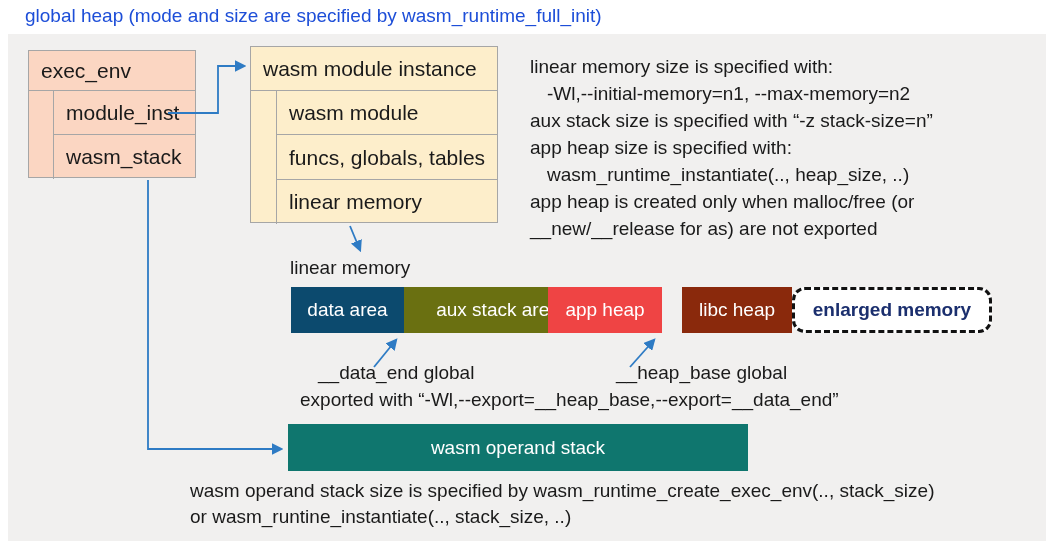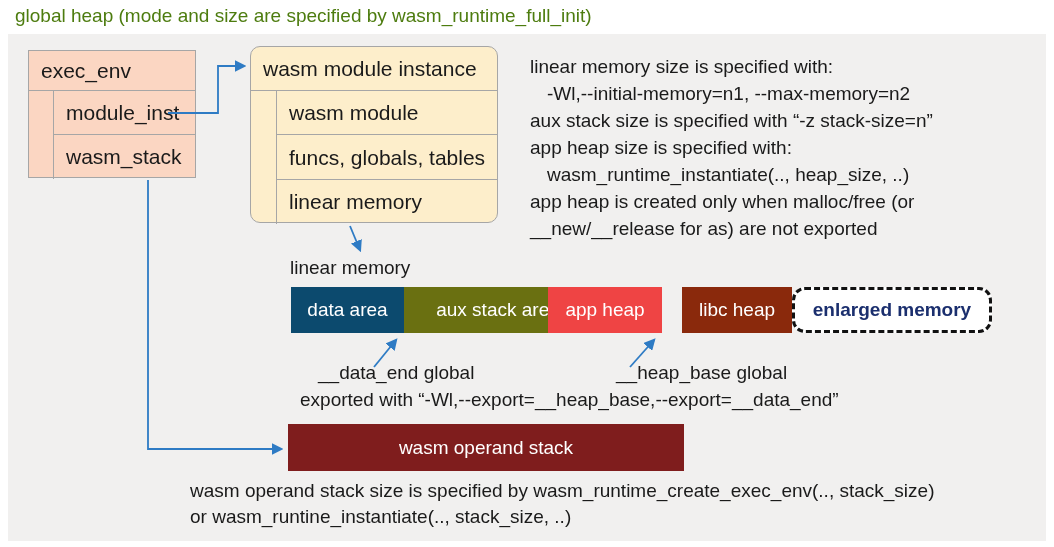--- a/index.html
+++ b/index.html
@@ -1,48 +1,48 @@
 <!DOCTYPE html>
 <html><head>
 <meta charset="utf-8">
 <style>
   html,body{margin:0;padding:0;background:#ffffff;}
   #screen{
     position:relative;width:1054px;height:547px;background:#ffffff;
     font-family:"Liberation Sans", sans-serif;color:#1a1a1a;overflow:hidden;
   }
   .abs{position:absolute;}
-  #page-title{left:15px;top:5px;font-size:19px;color:#4d7c0f;}
+  #page-title{left:25px;top:5px;font-size:19px;color:#1d4ed8;}
   #panel{left:8px;top:34px;width:1038px;height:507px;background:#f1f0ef;}
 
   
   .struct-box{border:1px solid #a6a6a6;box-sizing:border-box;font-size:21px;}
   #exec-env-box{left:28px;top:50px;width:168px;height:128px;background:#fbd6c2;}
-  #module-instance-box{left:250px;top:46px;width:248px;height:177px;background:#fdeecb;border-radius:10px;}
+  #module-instance-box{left:250px;top:46px;width:248px;height:177px;background:#fdeecb;}
   .struct-header{height:40px;line-height:40px;padding-left:12px;border-bottom:1px solid #a6a6a6;box-sizing:border-box;}
   #module-instance-box .struct-header{height:44px;line-height:44px;}
   .struct-row{position:absolute;box-sizing:border-box;border-left:1px solid #a6a6a6;
     padding-left:12px;line-height:44px;height:44px;}
   .row-divide{border-bottom:1px solid #a6a6a6;}
 
   
   #notes-right{left:530px;top:53px;font-size:19px;line-height:27px;white-space:nowrap;}
   .line-indent{padding-left:17px;}
 
   
   #linear-memory-label{left:290px;top:257px;font-size:19px;}
   .seg{position:absolute;top:287px;height:46px;display:flex;align-items:center;justify-content:center;
        font-size:19px;box-sizing:border-box;}
   .seg.dashed{border:3px dashed #111;font-weight:bold;}
   #data-end-label{left:318px;top:362px;font-size:19px;}
   #heap-base-label{left:616px;top:362px;font-size:19px;}
   #export-note{left:300px;top:389px;font-size:19px;white-space:nowrap;}
 
   
-  #operand-stack-box{left:288px;top:424px;width:396px;height:47px;background:#7f1d1d;color:#fff;
+  #operand-stack-box{left:288px;top:424px;width:460px;height:47px;background:#0f766e;color:#fff;
     display:flex;align-items:center;justify-content:center;font-size:19px;}
   #operand-stack-note{left:190px;top:478px;font-size:19px;line-height:26px;white-space:nowrap;}
 
   #arrow-layer{left:0;top:0;width:1054px;height:547px;pointer-events:none;}
 </style>
 </head>
 <body>
 
 <div id="screen">
 

